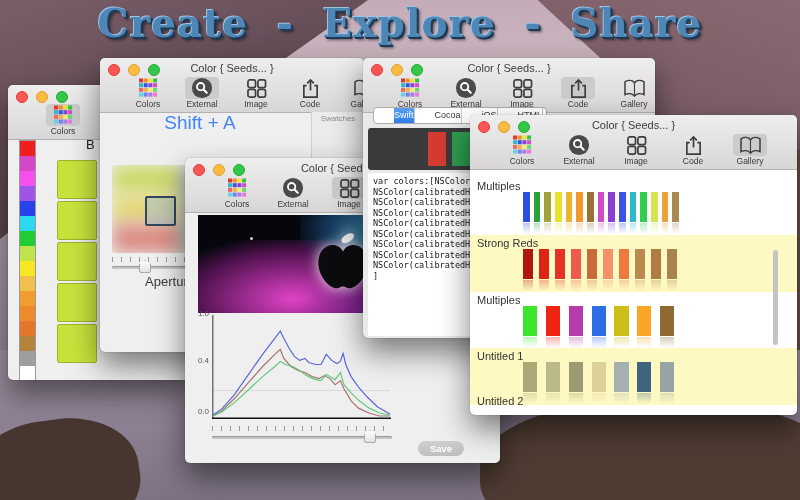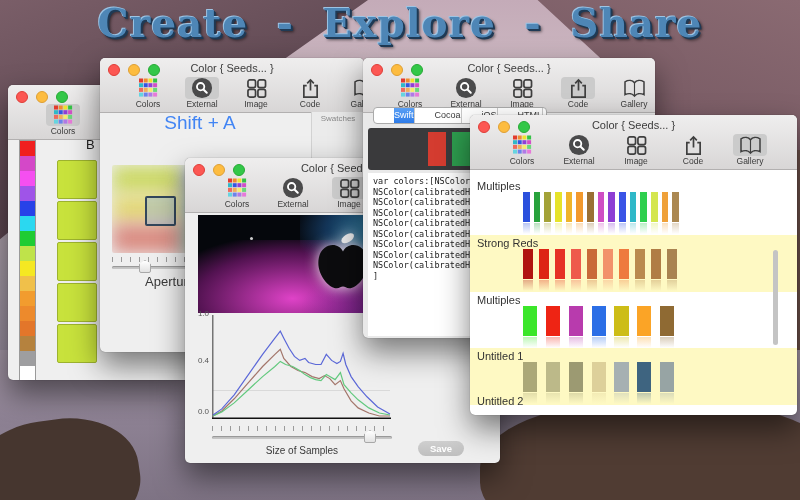--- a/index.html
+++ b/index.html
@@ -424,21 +424,20 @@
       <line x1="1" y1="75.5" x2="178" y2="75.5" stroke="#d9d9d9" stroke-width="1"></line>
       <line x1="0.8" y1="0" x2="0.8" y2="103.5" stroke="#555" stroke-width="1.2"></line>
       <line x1="0" y1="103.2" x2="179" y2="103.2" stroke="#111" stroke-width="1.6"></line>
       <polyline points="1.0,101.0 9.8,95.9 22.2,83.8 36.4,67.7 50.6,51.5 62.9,39.4 68.3,34.3 71.8,43.4 78.9,51.5 86.0,55.5 93.0,57.6 100.1,61.6 107.2,63.6 112.5,60.6 117.8,63.6 123.1,69.7 128.4,65.6 132.0,73.7 139.1,85.8 146.1,92.9 156.8,98.0 167.4,101.0 178.0,101.0" fill="none" stroke="#a3766b" stroke-width="1.2"></polyline>
       <polyline points="1.0,101.0 9.8,96.9 22.2,87.9 36.4,74.7 50.6,61.6 62.9,51.5 68.3,46.4 73.6,49.5 80.7,51.5 87.7,55.5 93.0,59.6 98.4,62.6 103.7,64.6 109.0,65.6 114.3,59.6 117.8,61.6 123.1,64.6 128.4,57.6 132.0,69.7 139.1,77.8 146.1,84.8 156.8,92.9 167.4,98.0 178.0,100.0" fill="none" stroke="#62c97e" stroke-width="1.2"></polyline>
       <polyline points="1.0,100.0 9.8,93.9 22.2,79.8 36.4,59.6 50.6,39.4 62.9,23.2 68.3,16.2 71.8,23.2 77.1,33.3 82.4,41.4 87.7,45.4 93.0,43.4 96.6,47.5 103.7,49.5 109.0,49.5 114.3,39.4 119.6,45.4 124.9,48.5 128.4,46.4 131.1,38.4 133.8,49.5 139.1,61.6 146.1,71.7 155.0,81.8 165.6,91.9 178.0,99.0" fill="none" stroke="#5b68d8" stroke-width="1.2"></polyline>
     </svg>
   <div class="ticks"></div>
   <div class="track"></div>
   <div class="sthumb"></div>
-  <div class="ss-label">Size of Samples</div>
   <div class="save-btn">Save</div>
 </div>
 
 <div class="window" id="w3">
   <div class="whead">
     <div class="lights">
       <div class="light l-close"></div>
       <div class="light l-min"></div>
       <div class="light l-zoom"></div>
     </div>

